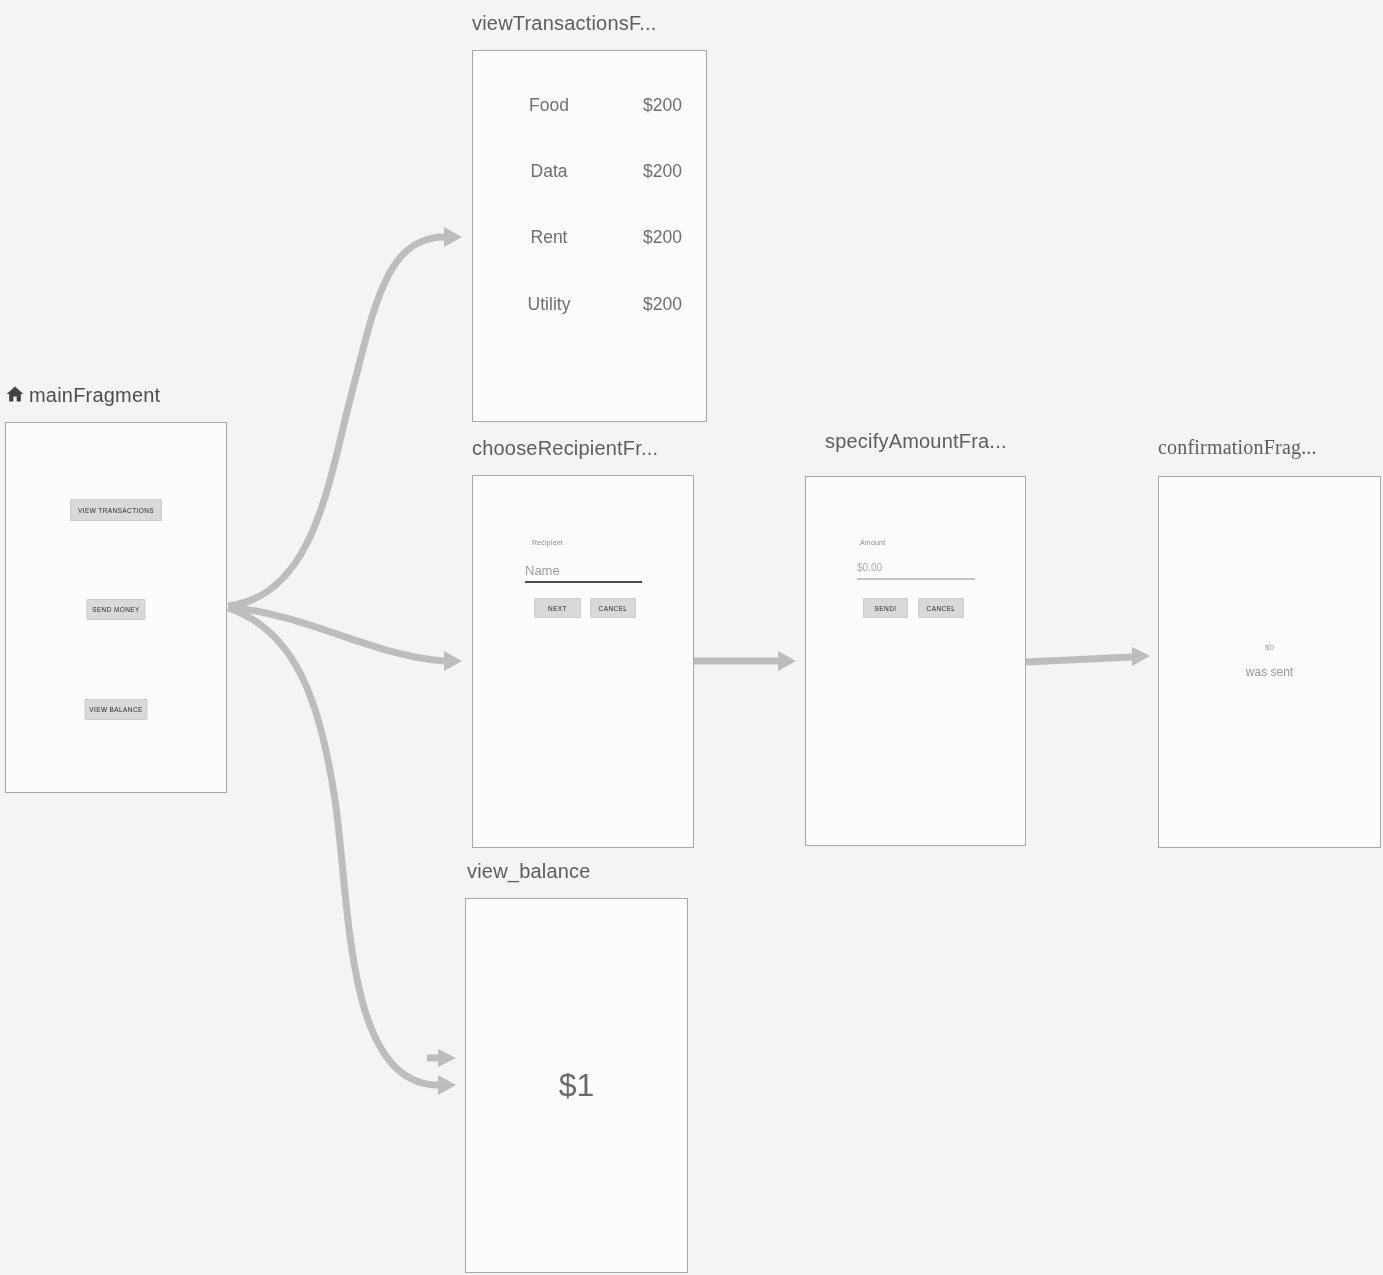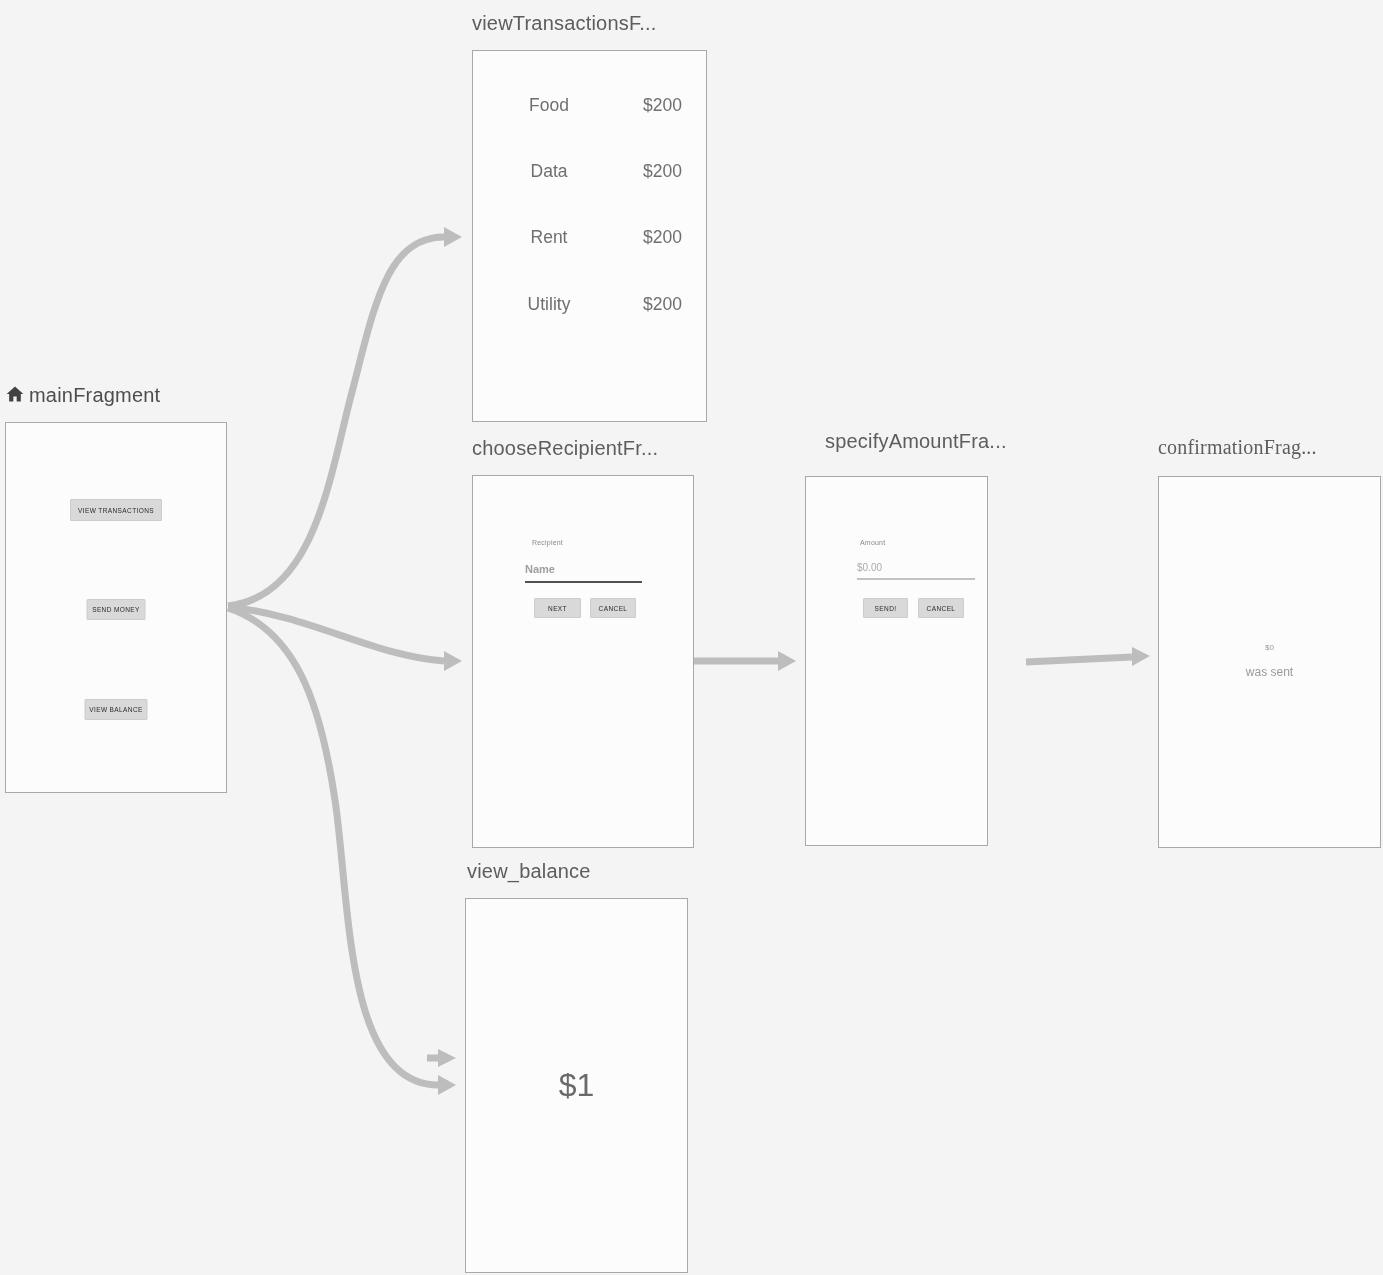--- a/index.html
+++ b/index.html
@@ -116,30 +116,30 @@
         <span class="tx-amount">$200</span>
       </div>
     </div>
   </div>
 
   <div class="frag-title" style="left:472px; top:437px;">
     <span>chooseRecipientFr...</span>
   </div>
   <div class="card" style="left:472px; top:475px; width:222px; height:373px;">
     <div class="tiny-label" style="left:59px; top:63px;">Recipient</div>
-    <div class="field-text" style="left:52px; top:87px; font-size:11px;font-weight:bold;">Name</div>
+    <div class="field-text" style="left:52px; top:87px; font-size:13px;">Name</div>
     <div class="field-line" style="left:52px; top:105px; width:117px; background:#4f4f4f;"></div>
     <div class="form-btn" style="left:61px; top:122px; width:47px; height:20px;">NEXT</div>
     <div class="form-btn" style="left:117px; top:122px; width:46px; height:20px;">CANCEL</div>
   </div>
 
   <div class="frag-title" style="left:805px; top:430px;margin-left:20px;">
     <span>specifyAmountFra...</span>
   </div>
-  <div class="card" style="left:805px; top:476px; width:183px; height:370px;">
+  <div class="card" style="left:805px; top:476px; width:221px; height:370px;">
     <div class="tiny-label" style="left:54px; top:62px;">Amount</div>
     <div class="field-text" style="left:51px; top:85px; font-size:10px; color:#ababab;">$0.00</div>
     <div class="field-line" style="left:51px; top:101px; width:118px; background:#c2c2c2;"></div>
     <div class="form-btn" style="left:57px; top:121px; width:45px; height:20px;">SEND!</div>
     <div class="form-btn" style="left:112px; top:121px; width:46px; height:20px;">CANCEL</div>
   </div>
 
   <div class="frag-title" style="left:1158px; top:436px;font-family:Liberation Serif, serif;">
     <span>confirmationFrag...</span>
   </div>

